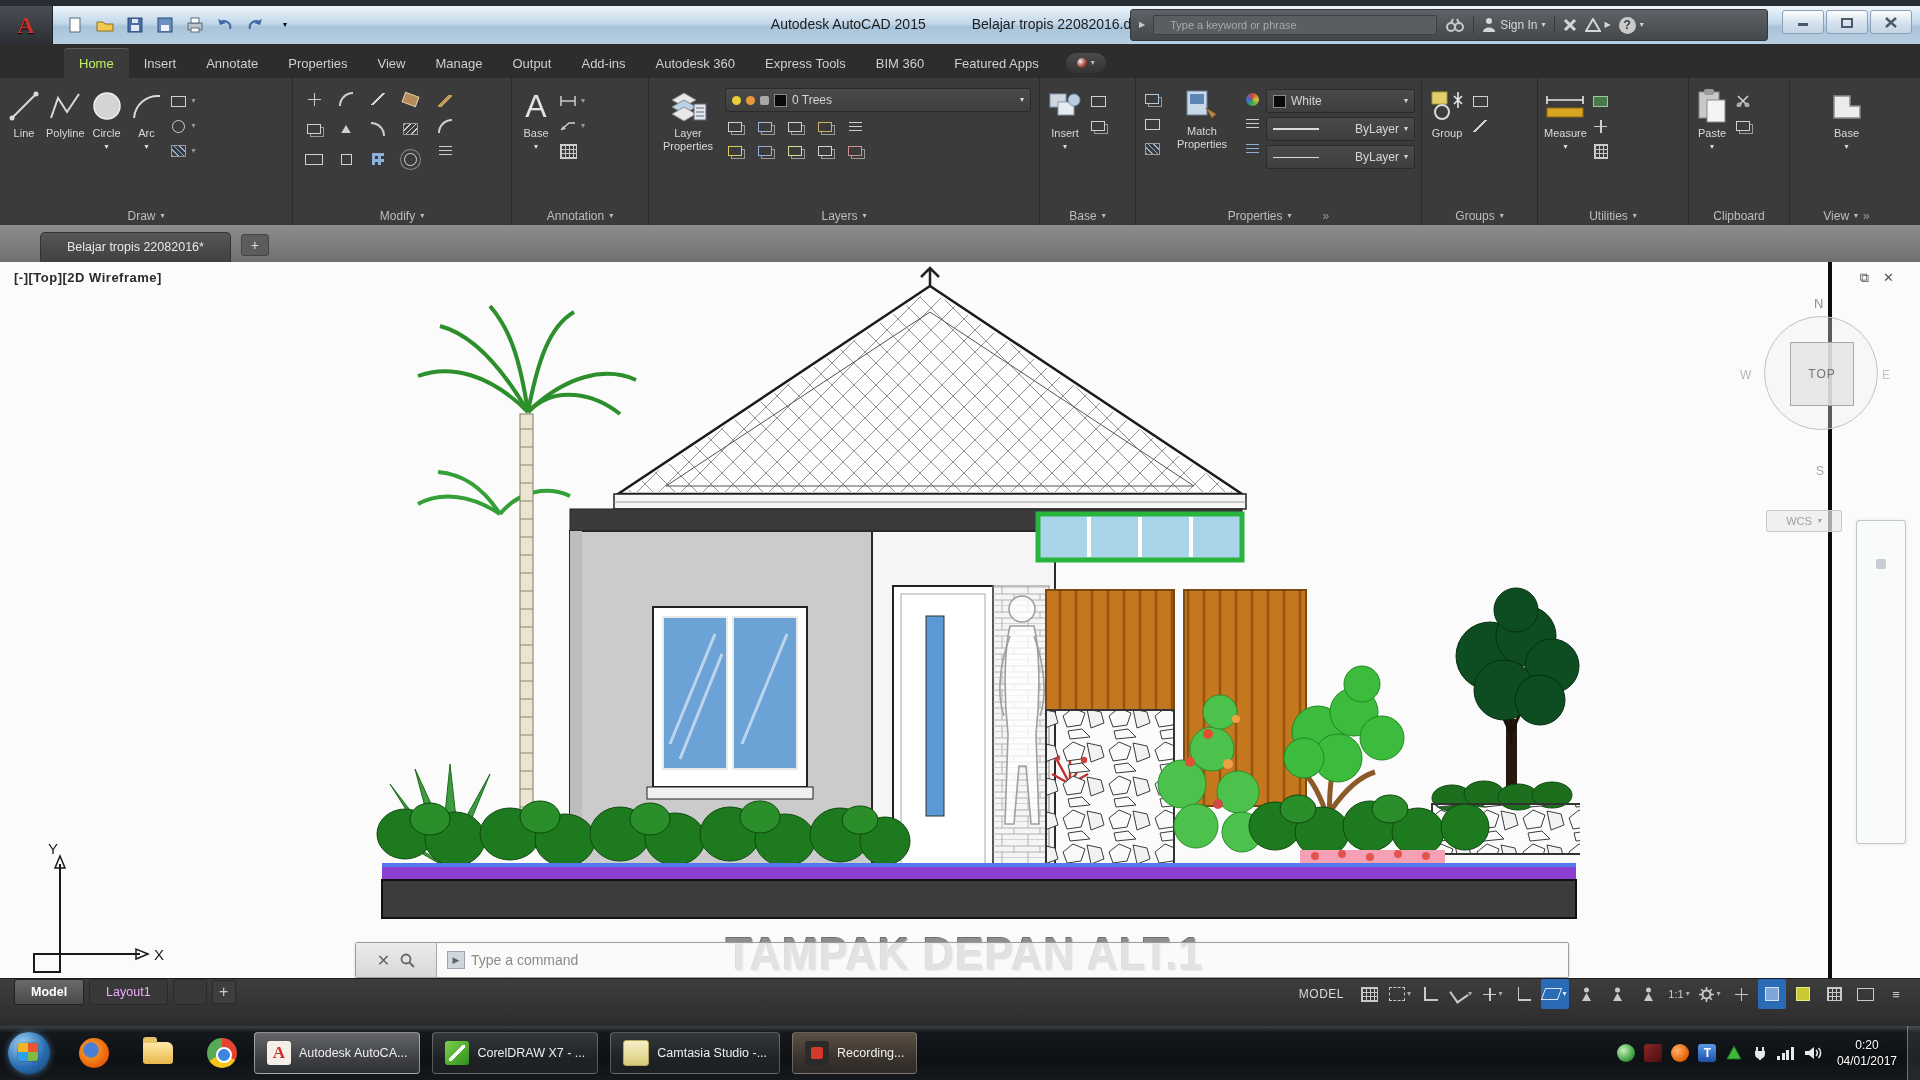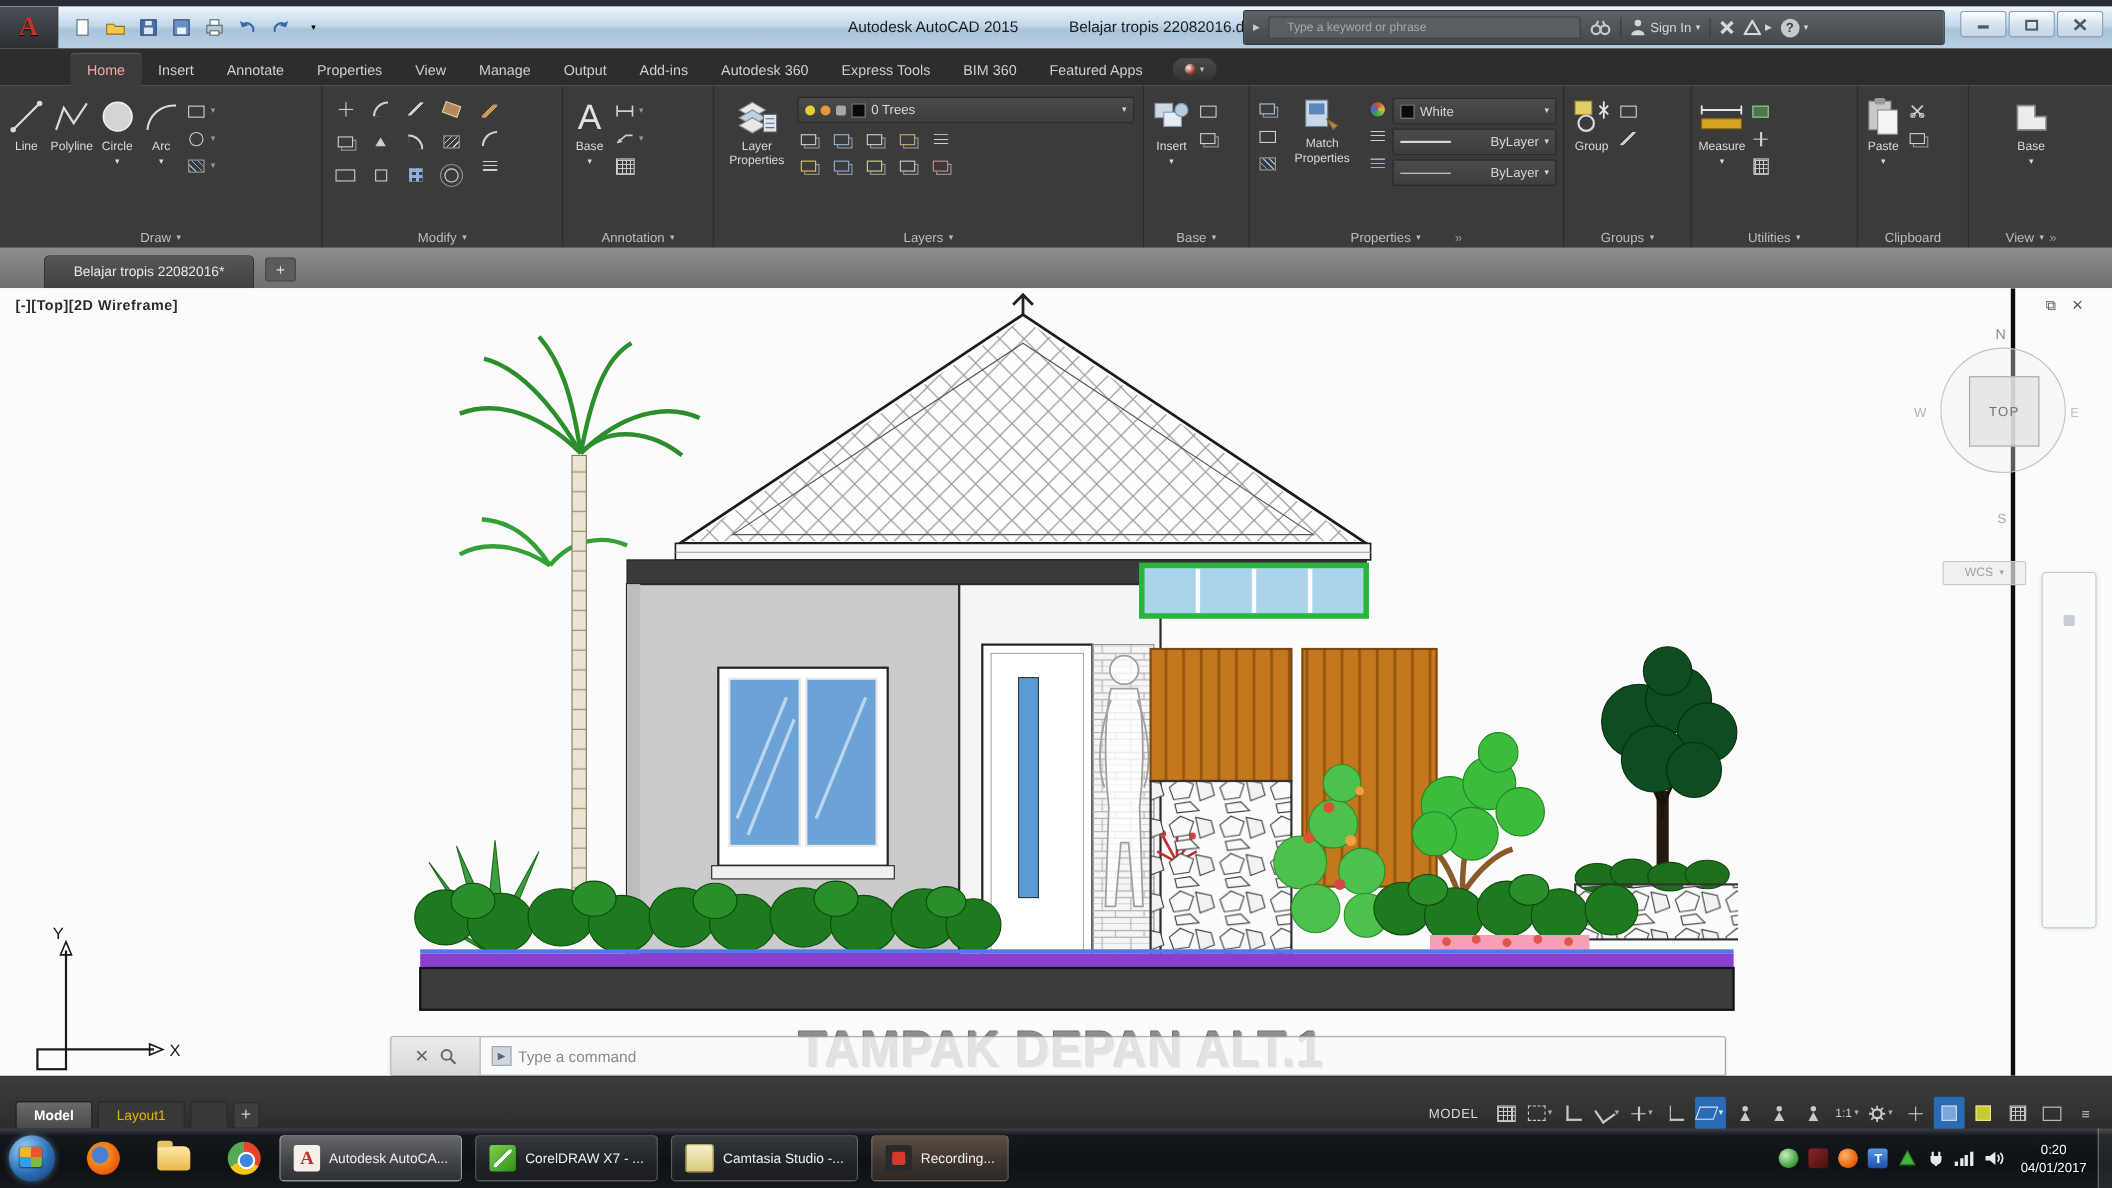--- a/index.html
+++ b/index.html
@@ -29,21 +29,21 @@
   .ic-item{display:flex;align-items:center;gap:4px;font-size:12px;color:#d6d6d6}
   .caret{font-size:8px;color:inherit;line-height:1}
   #winbtns{position:absolute;right:8px;top:4px;display:flex;gap:2px}
   .winbtn{width:40px;height:22px;border:1px solid #8ba0b4;border-radius:3px;
     background:linear-gradient(#fdfefe,#d8e4ee 50%,#c2d4e4);display:flex;align-items:center;justify-content:center}
 
   
   #tabrow{position:absolute;left:0;top:44px;width:1920px;height:34px;background:#2d2d2d;
     display:flex;align-items:flex-end;padding-left:64px;box-sizing:border-box}
   .rtab{padding:8px 15px 7px;font-size:13px;color:#cfcfcf;cursor:pointer;white-space:nowrap}
-  .rtab.active{background:#3b3b3b;color:#fca5a5;border-radius:4px 4px 0 0;
+  .rtab.active{background:#3b3b3b;color:#bef264;border-radius:4px 4px 0 0;
     box-shadow:inset 0 1px 0 #5a5a5a}
   #tab-extra{margin-left:12px;margin-bottom:5px;width:40px;height:20px;border-radius:10px;
     background:linear-gradient(#4a4a4a,#333);display:flex;align-items:center;justify-content:center;gap:4px}
   #tab-extra .dot{width:10px;height:10px;border-radius:50%;background:radial-gradient(circle at 35% 35%,#f0f0f0,#9a3b30 60%,#5c1f18)}
 
   
   #ribbon{position:absolute;left:0;top:78px;width:1920px;height:147px;background:#3b3b3b;
     border-bottom:1px solid #23272b;display:flex}
   .panel{position:relative;height:100%;box-sizing:border-box;padding:6px 6px 24px}
   .psep{width:1px;height:100%;background:#2a2a2a;flex:0 0 1px}
@@ -124,24 +124,24 @@
   #cmd-left{width:80px;height:100%;background:linear-gradient(#ececec,#d7d7d7);
     border-right:1px solid #a8a8a8;display:flex;align-items:center;justify-content:center;gap:10px;color:#666}
   #cmd-play{margin:0 6px 0 10px;width:16px;height:16px;background:#cfd6dd;border:1px solid #9aa4ae;
     color:#5a6670;font-size:9px;display:flex;align-items:center;justify-content:center}
   #cmd-text{color:#8a8a8a;font-size:14px}
   
   #ucs{position:absolute;left:18px;top:580px}
 
   
   #statusrow{position:absolute;left:0;top:978px;width:1920px;height:48px;
-    background:linear-gradient(#3d3d3d,#2c2c2c);border-top:1px solid #1c1c1c;display:flex;align-items:flex-end}
+    background:linear-gradient(#3d3d3d,#2c2c2c);border-top:1px solid #1c1c1c;display:flex;align-items:flex-start}
   #ltabs{display:flex;align-items:center;gap:5px;margin-left:14px}
   .ltab{height:24px;padding:0 16px;display:flex;align-items:center;border-radius:3px;
-    font-size:12.5px;color:#eab308;background:#383838;border:1px solid #2a2a2a}
+    font-size:12.5px;color:#f0abfc;background:#383838;border:1px solid #2a2a2a}
   .ltab.active{background:linear-gradient(#6a6a6a,#4a4a4a);color:#fff;font-weight:bold;border-color:#222}
   #ltab-add{width:22px;height:22px;border-radius:3px;background:#3e3e3e;border:1px solid #2a2a2a;
     color:#ccc;display:flex;align-items:center;justify-content:center}
   #sicons{margin-left:auto;margin-right:10px;display:flex;align-items:center;gap:3px}
   .sic{min-width:28px;height:30px;border-radius:2px;display:flex;align-items:center;justify-content:center;
     gap:2px;color:#c9c9c9;font-size:13px;cursor:pointer}
   .sic.blue{background:#2a6bb5}
   .sic .caret{color:#aaa}
   #model-btn{font-size:12px;letter-spacing:.5px;padding:0 8px;color:#d9d9d9}
   .g-grid{width:15px;height:13px;border:1px solid #c9c9c9;

